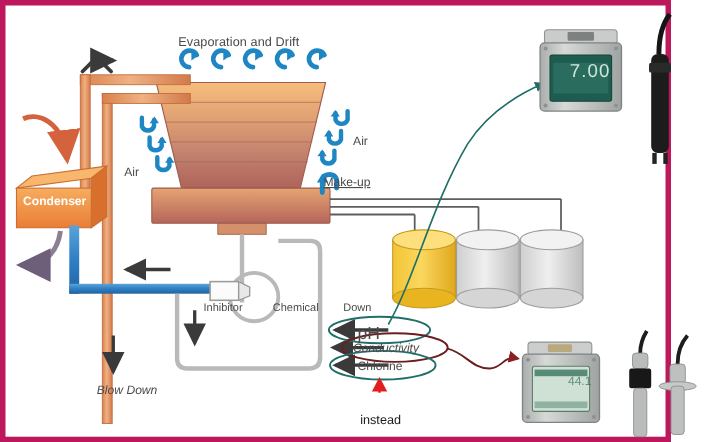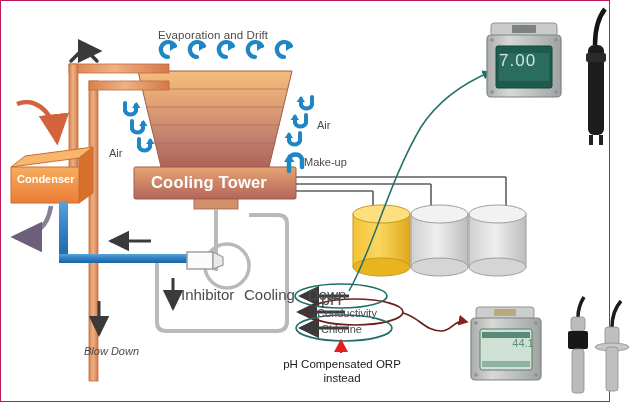--- a/index.html
+++ b/index.html
@@ -1,39 +1,39 @@
 <!DOCTYPE html>
 <html><head>
 <meta charset="utf-8">
 <style>
   html,body{margin:0;padding:0;background:#ffffff;}
   body{width:640px;height:402px;overflow:hidden;
        font-family:"Liberation Sans","DejaVu Sans",sans-serif;}
   #stage{position:relative;width:610px;height:402px;background:#fff;
-         border:1px solid #be185d;box-sizing:border-box;}
+         border:5px solid #be185d;box-sizing:border-box;}
   svg#scene{position:absolute;left:0;top:0;width:640px;height:402px;}
   .lbl{position:absolute;color:#4a4a4a;white-space:nowrap;}
   .lbl-evap{left:157px;top:28px;font-size:11.5px;letter-spacing:.1px;}
   .lbl-air1{left:108px;top:146px;font-size:11px;}
   .lbl-air2{left:316px;top:118px;font-size:11px;}
-  .lbl-makeup{left:303px;top:155px;font-size:11px;}
+  .lbl-makeup{left:289px;top:155px;font-size:11px;text-decoration:underline;}
   .lbl-chem{left:385px;top:157px;font-size:11px;}
   .lbl-cond{left:16px;top:172px;font-size:11px;color:#ffffff;font-weight:600;text-align:center;}
   .lbl-ct{left:150px;top:172px;font-size:16.5px;color:#ffffff;font-weight:700;letter-spacing:.2px;}
   .lbl-inh{left:180px;top:270px;font-size:11px;}
   .lbl-bio{left:243px;top:270px;font-size:11px;}
   .lbl-acid{left:307px;top:270px;font-size:11px;}
   .lbl-blow{left:83px;top:344px;font-size:11px;font-style:italic;}
   .lbl-ph{left:320px;top:290px;font-size:16px;}
-  .lbl-cdy{left:316px;top:306px;font-size:11px;}
+  .lbl-cdy{left:316px;top:306px;font-size:11px;font-style:italic;}
   .lbl-chl{left:320px;top:322px;font-size:11px;}
   .lbl-orp{left:281px;top:356px;font-size:11.5px;color:#1a1a1a;text-align:center;
            width:120px;line-height:14px;}
   .lbl-url{left:26px;top:373px;font-size:8.5px;color:#5b5b5b;}
-  .tank-lbl{position:absolute;color:#4a4a4a;font-size:15px;margin-top:15px;}
+  .tank-lbl{position:absolute;color:#4a4a4a;font-size:10px;}
 </style>
 </head>
 <body>
 
 <div id="stage">
 
 <svg id="scene" viewBox="0 0 640 402">
   <defs>
     <linearGradient id="towerGrad" x1="0" y1="0" x2="0" y2="1">
       <stop offset="0%" stop-color="#f6bd7c"></stop>
@@ -285,38 +285,37 @@
     <ellipse cx="611" cy="346" rx="17" ry="4" fill="#c6c9c8" stroke="#8b8e8d" stroke-width="0.8"></ellipse>
     <rect x="605" y="346" width="12" height="44" rx="3" fill="#bdc0bf" stroke="#8b8e8d" stroke-width="0.8"></rect>
   </g>
 </svg>
 
 <div class="lbl lbl-evap">Evaporation and Drift</div>
 <div class="lbl lbl-air1">Air</div>
 <div class="lbl lbl-air2">Air</div>
 <div class="lbl lbl-makeup">Make-up</div>
 <div class="lbl lbl-cond">Condenser</div>
-<div class="lbl lbl-ct">Cooling Tower</div>
 <div class="lbl lbl-blow">Blow Down</div>
 
 <div class="tank-lbl lbl-inh">Inhibitor</div>
-<div class="tank-lbl lbl-bio">Cooling</div>
+<div class="tank-lbl lbl-bio">Chemical</div>
 <div class="tank-lbl lbl-acid">Down</div>
 
 <div class="lbl lbl-ph">pH</div>
 <div class="lbl lbl-cdy">Conductivity</div>
 <div class="lbl lbl-chl">Chlorine</div>
 
 <div class="lbl lbl-orp">
-  <span>pH Compensated ORP</span><br>
+  <br>
   <span>instead</span>
 </div>
 
 
 <div style="position:absolute;left:495px;top:50px;width:56px;text-align:left;
             font-size:17px;color:#cfe6da;font-family:'Liberation Sans',sans-serif;
-            letter-spacing:1px;padding-left:3px;">7.00</div>
+            letter-spacing:1px;padding-left:18px;">7.00</div>
 
 <div style="position:absolute;left:498px;top:336px;width:48px;text-align:center;
             font-size:11px;color:#3a6f58;font-family:'Liberation Sans',sans-serif;
             opacity:0.72;">44.1</div>
 
 </div>
 
 </body></html>

